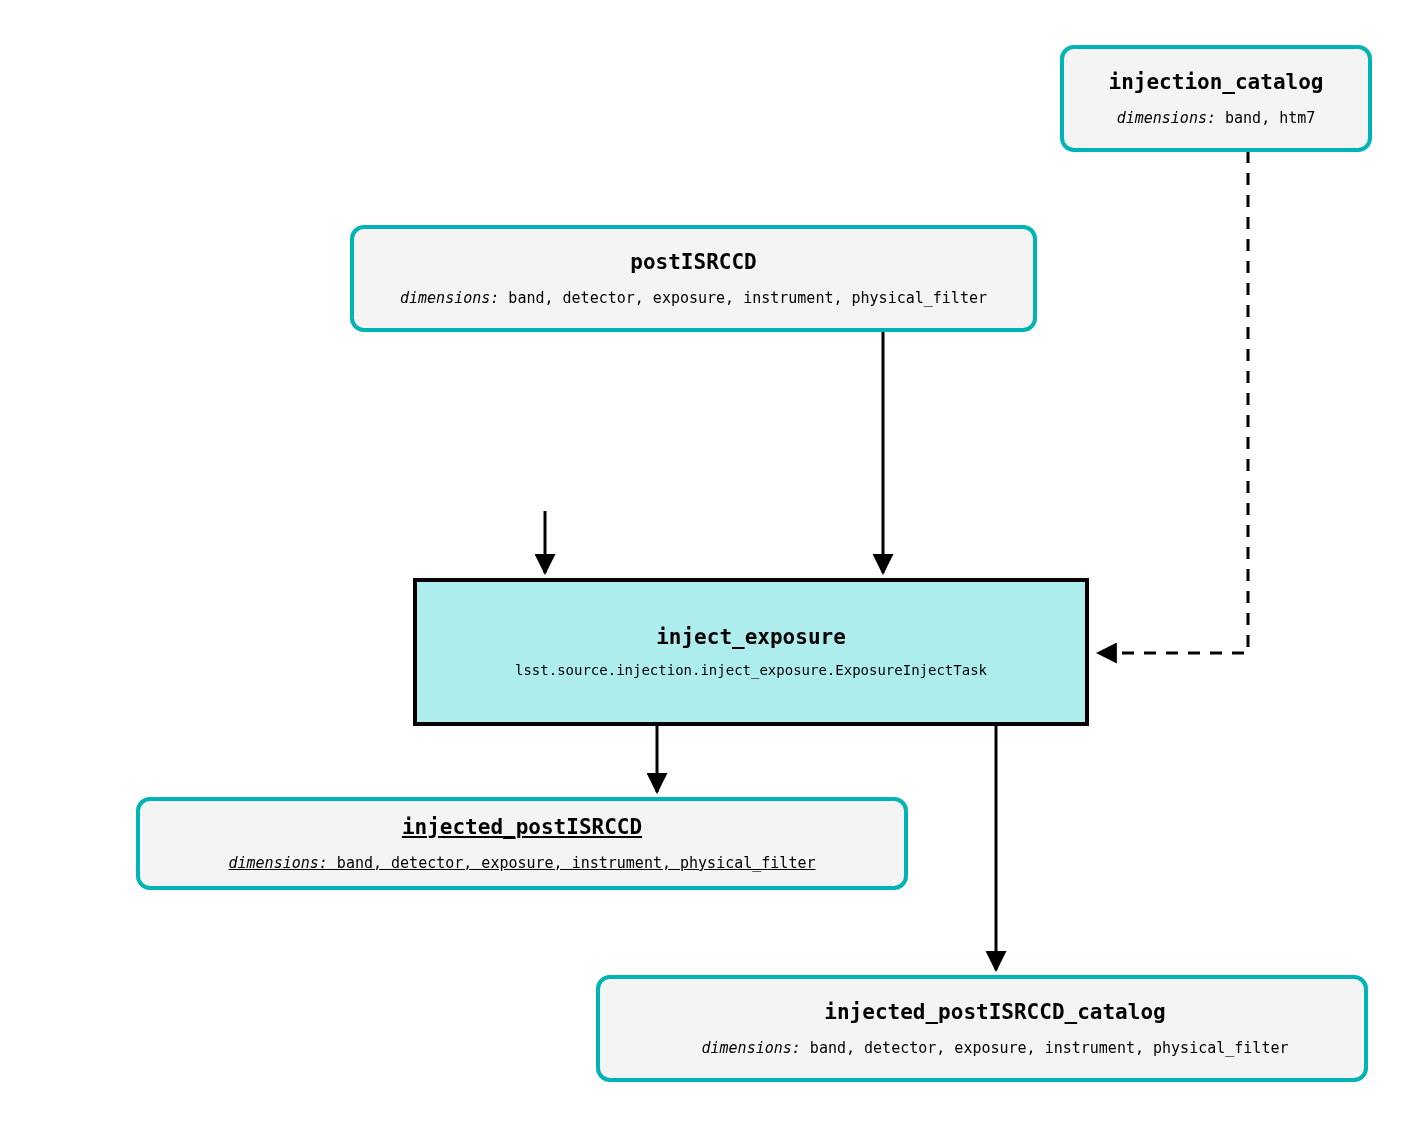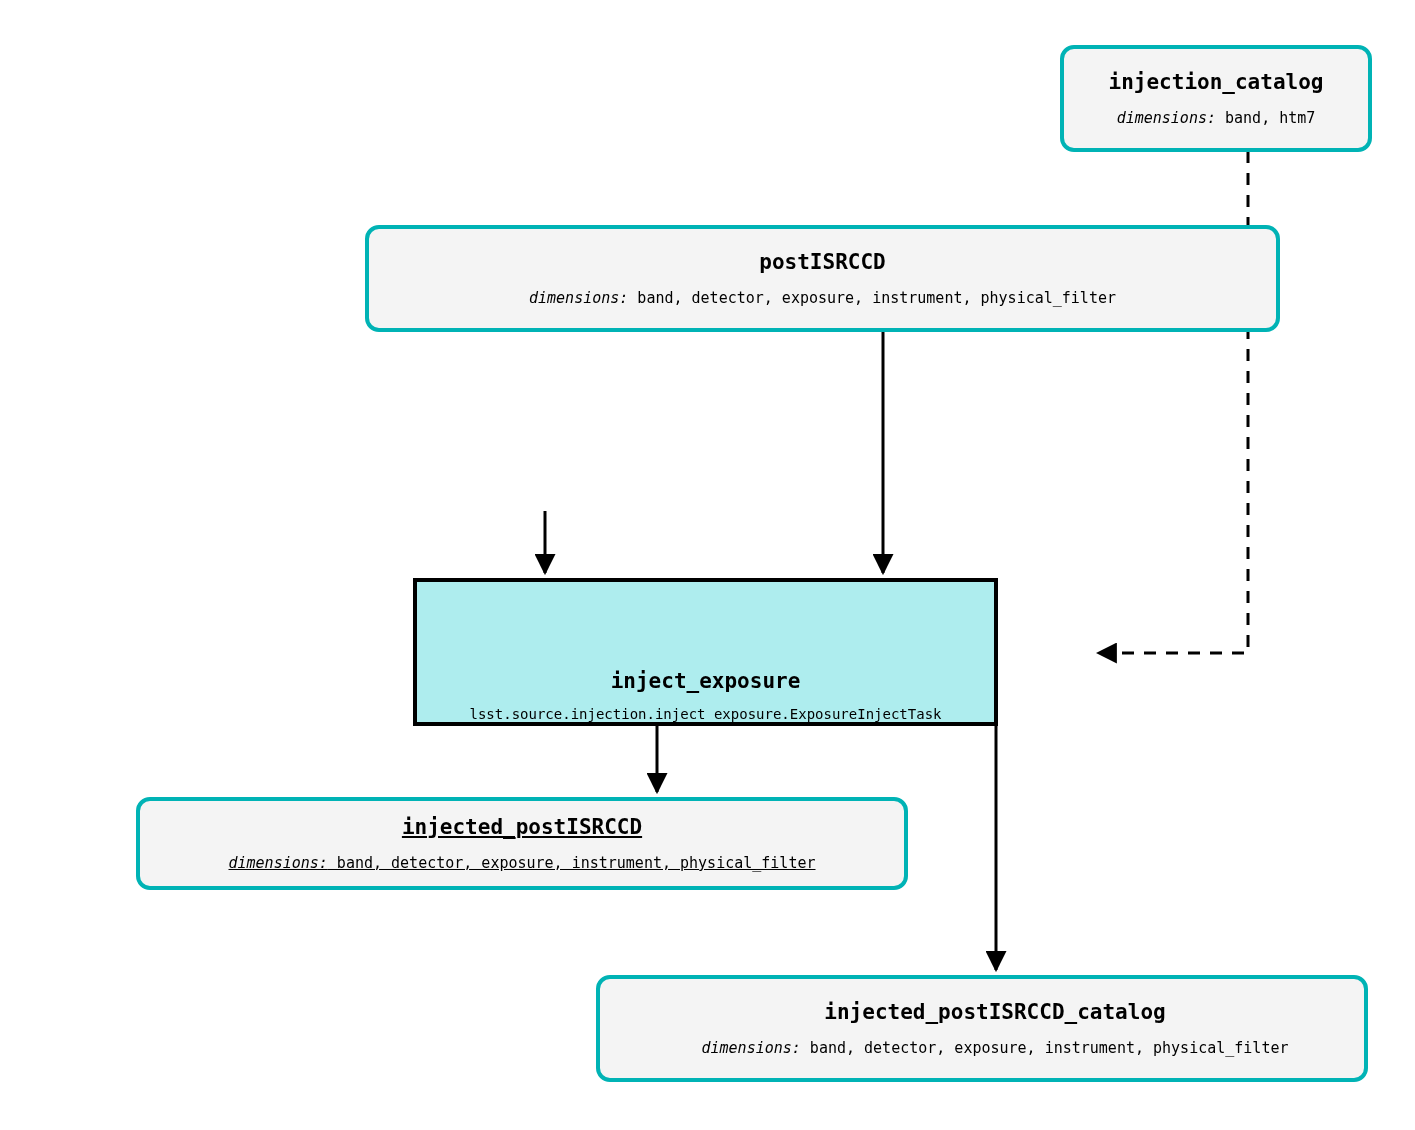--- a/index.html
+++ b/index.html
@@ -101,29 +101,29 @@
     <line x1="996" y1="726" x2="996" y2="970" stroke="#000000" stroke-width="3" marker-end="url(#arrow)"></line>
   </svg>
 
   <div class="node dataset" style="left:1060px; top:45px; width:312px; height:107px;">
     <div class="node-title">injection_catalog</div>
     <div class="node-dims">
       <span class="dims-label">dimensions:</span><span class="dims-values"> band, htm7</span>
     </div>
   </div>
 
-  <div class="node dataset" style="left:365px; top:225px; width:915px; height:107px;">
+  <div class="node dataset" style="left:350px; top:225px; width:687px; height:107px;">
     <div class="node-title">postISRCCD</div>
     <div class="node-dims">
       <span class="dims-label">dimensions:</span><span class="dims-values"> band, detector, exposure, instrument, physical_filter</span>
     </div>
   </div>
 
 
-  <div class="node task" style="left:413px; top:578px; width:585px; height:148px;justify-content:flex-end;">
+  <div class="node task" style="left:413px; top:578px; width:676px; height:148px;">
     <div class="node-title">inject_exposure</div>
     <div class="node-classname">lsst.source.injection.inject_exposure.ExposureInjectTask</div>
   </div>
 
   <div class="node dataset" style="left:136px; top:797px; width:772px; height:93px;text-decoration:underline;">
     <div class="node-title">injected_postISRCCD</div>
     <div class="node-dims">
       <span class="dims-label">dimensions:</span><span class="dims-values"> band, detector, exposure, instrument, physical_filter</span>
     </div>
   </div>

